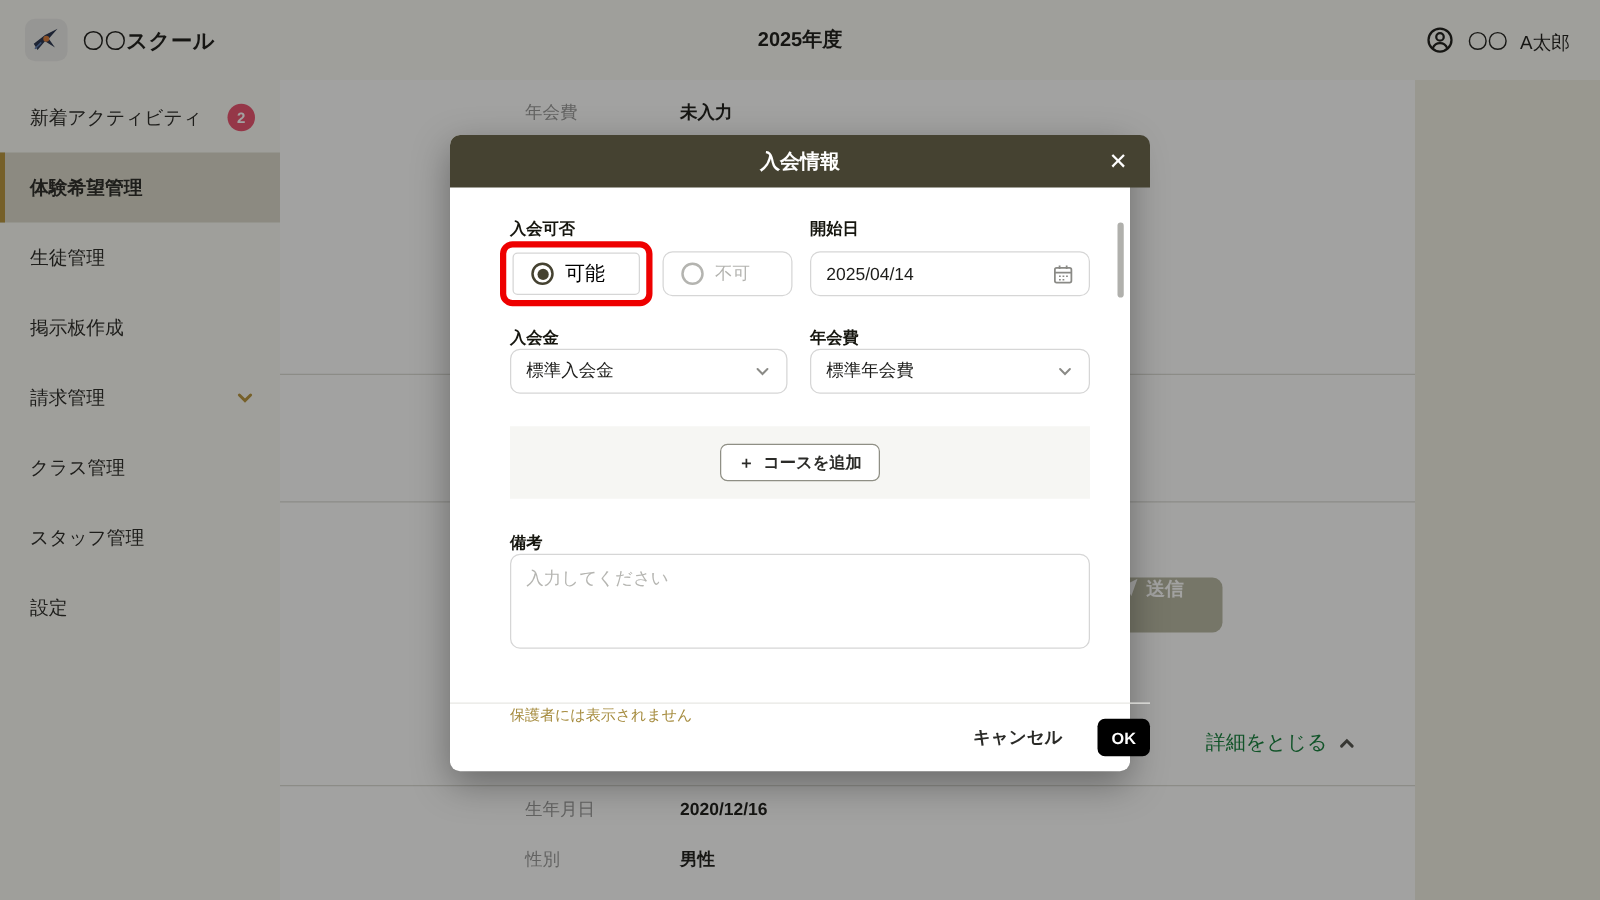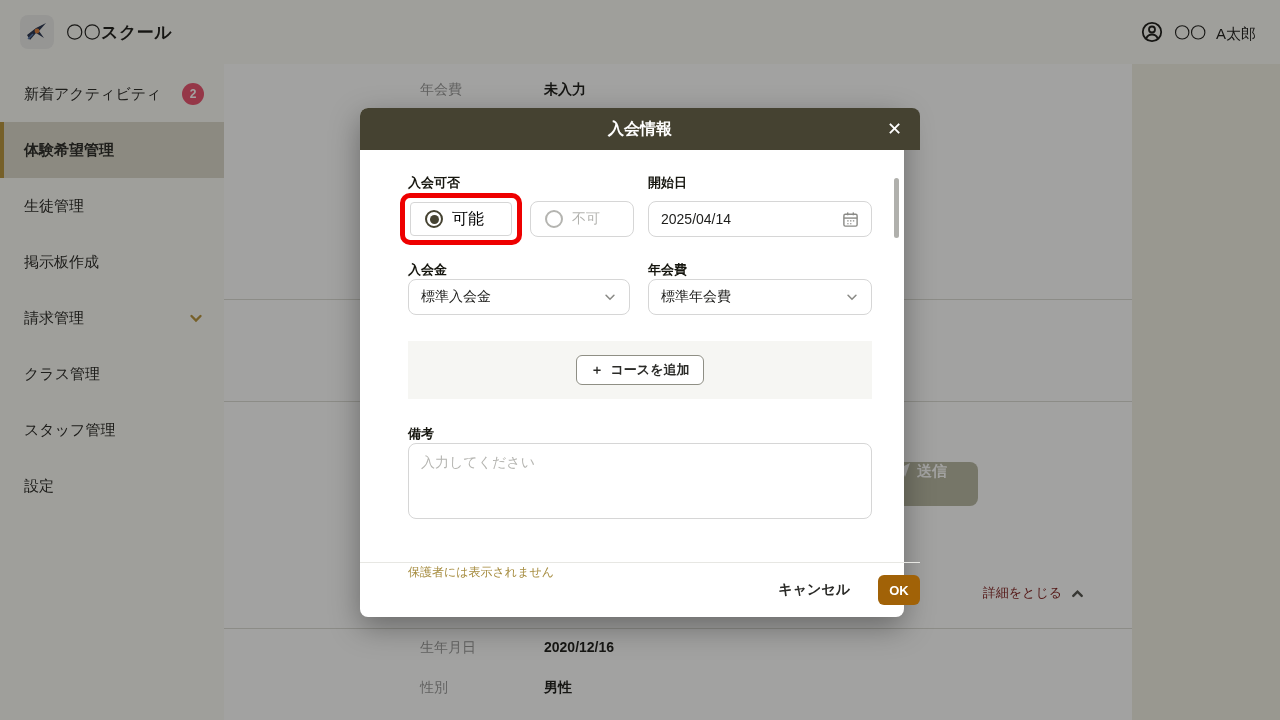--- a/index.html
+++ b/index.html
@@ -30,21 +30,21 @@
   
   .main-card { position:absolute; left:224px; top:64px; width:908px; bottom:0; background:#ffffff; z-index:1; }
   .kv-row { position:absolute; display:flex; font-size:14px; }
   .kv-label { color:#9a9a9a; width:124px; }
   .kv-value { color:#1d1d1b; font-weight:bold; }
   .hr { position:absolute; left:0; width:908px; height:1px; background:#dcdcd6; }
   .send-btn { position:absolute; left:640px; top:398px; width:114px; height:44px; background:#b9b9a4; color:#fff;
     border:none; border-radius:8px; font-size:15px; font-weight:bold; display:flex; align-items:flex-start;
     justify-content:center; gap:6px; font-family:inherit; }
   .details-toggle { position:absolute; right:47px; top:520px; display:flex; align-items:center; gap:8px;
-    font-size:13px; color:#7f1d1d; cursor:pointer; }
+    font-size:16px; color:#15803d; cursor:pointer; }
 
   
   .dim-overlay { position:absolute; inset:0; background:rgba(10,10,8,0.38); z-index:40; }
 
   
   .modal { position:absolute; left:360px; top:108px; width:544px; height:509px; background:#fff; border-radius:8px;
     z-index:60; box-shadow:0 10px 30px rgba(0,0,0,.35); }
   .modal-header { position:absolute; left:0; top:0; width:560px; height:42px; background:#454231;
     border-radius:8px 8px 0 0; display:flex; align-items:center; justify-content:center; }
   .modal-title { color:#fff; font-size:16px; font-weight:bold; }
@@ -69,38 +69,39 @@
   .add-course-btn { background:#fff; border:1px solid #8f8f85; border-radius:6px; padding:5px 14px; font-size:13px;
     font-weight:bold; color:#2b2b28; display:flex; align-items:center; gap:7px; cursor:pointer; font-family:inherit; }
   .notes-area { position:absolute; left:48px; top:335px; width:464px; height:76px; border:1px solid #d6d6d6;
     border-radius:8px; padding:10px 12px; font-size:14px; font-family:inherit; resize:none; color:#1d1d1b; }
   .notes-area::placeholder { color:#b5b5b1; }
   .notes-helper { position:absolute; left:48px; top:420px; font-size:12px; color:#a68c3f;margin-top:36px; }
   .modal-divider { position:absolute; left:0; top:454px; width:560px; height:1px; background:#e7e7e3; }
   .modal-footer { position:absolute; left:0; top:455px; width:560px; height:54px; display:flex; align-items:center;
     justify-content:flex-end; gap:28px; }
   .cancel-link { font-size:14px; font-weight:bold; color:#2b2b28; cursor:pointer; }
-  .ok-btn { background:#a16207; color:#fff; border:none; border-radius:6px; min-width:42px; height:30px;
+  .ok-btn { background:#000000; color:#fff; border:none; border-radius:6px; min-width:42px; height:30px;
     font-size:13px; font-weight:bold; font-family:inherit; cursor:pointer; padding:0 10px; }
   .modal-scrollbar { position:absolute; right:5px; top:70px; width:5px; height:60px; border-radius:3px; background:#b0b0ac; }
 
   .icon { display:inline-flex; }
 </style>
 </head>
 <body>
 
 <header class="app-header">
   <div class="logo-box">
     <svg width="26" height="26" viewBox="0 0 26 26">
       <path d="M3 16 L12 9 L22 4 L15 12 L20 19 L12 14 L6 21 Z" fill="#2a3550"></path>
       <circle cx="13" cy="12" r="2.4" fill="#d97b3a"></circle>
       <path d="M4 20 L9 15" stroke="#5a7ab0" stroke-width="1.4"></path>
     </svg>
   </div>
   <div class="school-name">〇〇スクール</div>
+  <div class="header-center">2025年度</div>
   <div class="header-right">
     <span class="icon">
       <svg width="24" height="24" viewBox="0 0 24 24" fill="none" stroke="#1d1d1b" stroke-width="1.8">
         <circle cx="12" cy="12" r="9.2"></circle>
         <circle cx="12" cy="9.5" r="3"></circle>
         <path d="M6.2 18.5 C7.4 15.6 9.5 14.5 12 14.5 C14.5 14.5 16.6 15.6 17.8 18.5"></path>
       </svg>
     </span>
     <span class="org">〇〇</span>
     <span class="user">A太郎</span>

